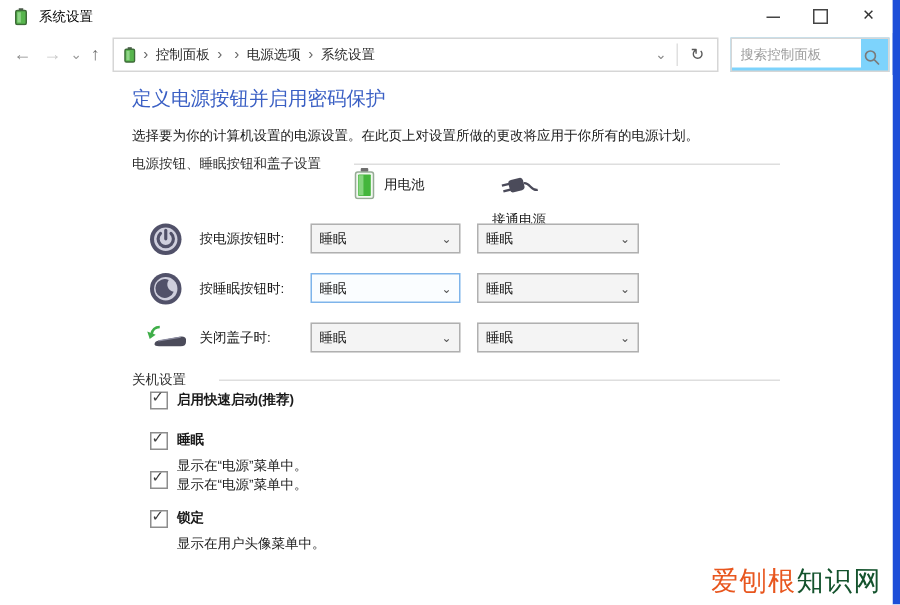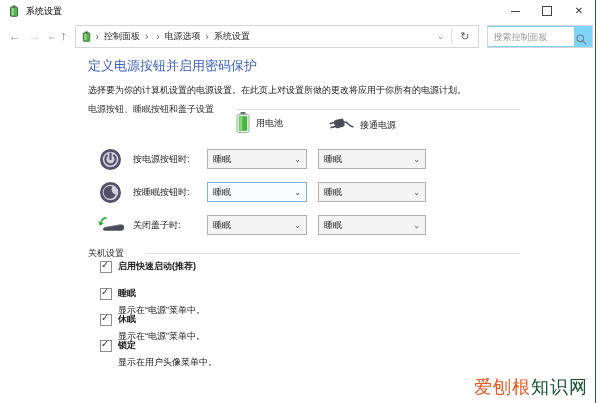--- a/index.html
+++ b/index.html
@@ -1,16 +1,16 @@
 <!DOCTYPE html>
 <html><head>
 <meta charset="utf-8">
 <style>
   html,body { margin:0; padding:0; background:#fff; font-family:"Liberation Sans", sans-serif; }
-  .window { position:relative; width:595px; height:403px; background:#fff; border-right:1px solid #1d4ed8; overflow:hidden; }
+  .window { position:relative; width:595px; height:403px; background:#fff; border-right:6px solid #1d4ed8; overflow:hidden; }
 
   
   .titlebar { position:absolute; top:0; left:0; width:100%; height:22px; background:#fff; display:flex; align-items:center; }
   .titlebar .app-icon { margin-left:8px; display:flex; }
   .titlebar .title { margin-left:6px; font-size:9px; color:#000; }
   .win-controls { margin-left:auto; display:flex; height:22px; }
   .win-btn { width:32px; height:22px; display:flex; align-items:center; justify-content:center; color:#444; cursor:default; }
   .min-glyph { width:9px; height:1px; background:#444; display:block; }
   .max-glyph { width:8px; height:8px; border:1px solid #444; display:block; }
   .close-glyph { font-size:10px; line-height:1; color:#333; }
@@ -38,21 +38,21 @@
   
   .content { position:absolute; top:50px; left:0; width:596px; height:353px; background:#fff; }
   .page-heading { position:absolute; left:88px; top:7px; font-size:13px; color:#3a5fc4; }
   .page-desc { position:absolute; left:88px; top:34px; font-size:9px; color:#1a1a1a; }
   .group-header { position:absolute; left:88px; width:432px; display:flex; align-items:center; font-size:9px; color:#2f2f2f;gap:13px; }
   .group-header .rule { flex:1; border-top:1px solid #dedede; margin-left:9px; }
   .g1 { top:53px; } .g2 { top:197px; }
 
   .col-head { position:absolute; display:flex; align-items:center; gap:6px; font-size:9px; color:#1a1a1a; }
   .col-battery { left:236px; top:62px; }
-  .col-plug { left:328px; top:66px; }
+  .col-plug { left:328px; top:66px;flex-direction:column; }
 
   .power-row { position:absolute; left:88px; width:432px; height:26px; display:flex; align-items:center; }
   .r1 { top:96px; } .r2 { top:129px; } .r3 { top:162px; }
   .row-icon { width:45px; display:flex; justify-content:center; align-items:center; }
   .row-label { width:74px; font-size:9px; color:#1a1a1a; }
   .combo { height:20px; border:1px solid #b0b0b0; background:#f4f4f4; display:flex; align-items:center; justify-content:space-between; padding:0 5px; font-size:9px; color:#1a1a1a; box-sizing:border-box; }
   .combo.on-battery { width:100px; margin-right:11px; }
   .combo.plugged-in { width:108px; }
   .combo .chev { color:#555; font-size:8px; }
   .combo.focused { border-color:#7eb4ea; background:#fafdff; }
@@ -252,21 +252,20 @@
         <div class="cb-label">睡眠</div>
         <div class="cb-desc">显示在“电源”菜单中。</div>
       </div>
     </div>
 
     <div class="cb-item c3">
       <div class="checkbox">
         <span class="check">✓</span>
       </div>
       <div>
-        <div class="cb-label">休眠</div>
         <div class="cb-desc">显示在“电源”菜单中。</div>
       </div>
     </div>
 
     <div class="cb-item c4">
       <div class="checkbox">
         <span class="check">✓</span>
       </div>
       <div>
         <div class="cb-label">锁定</div>

